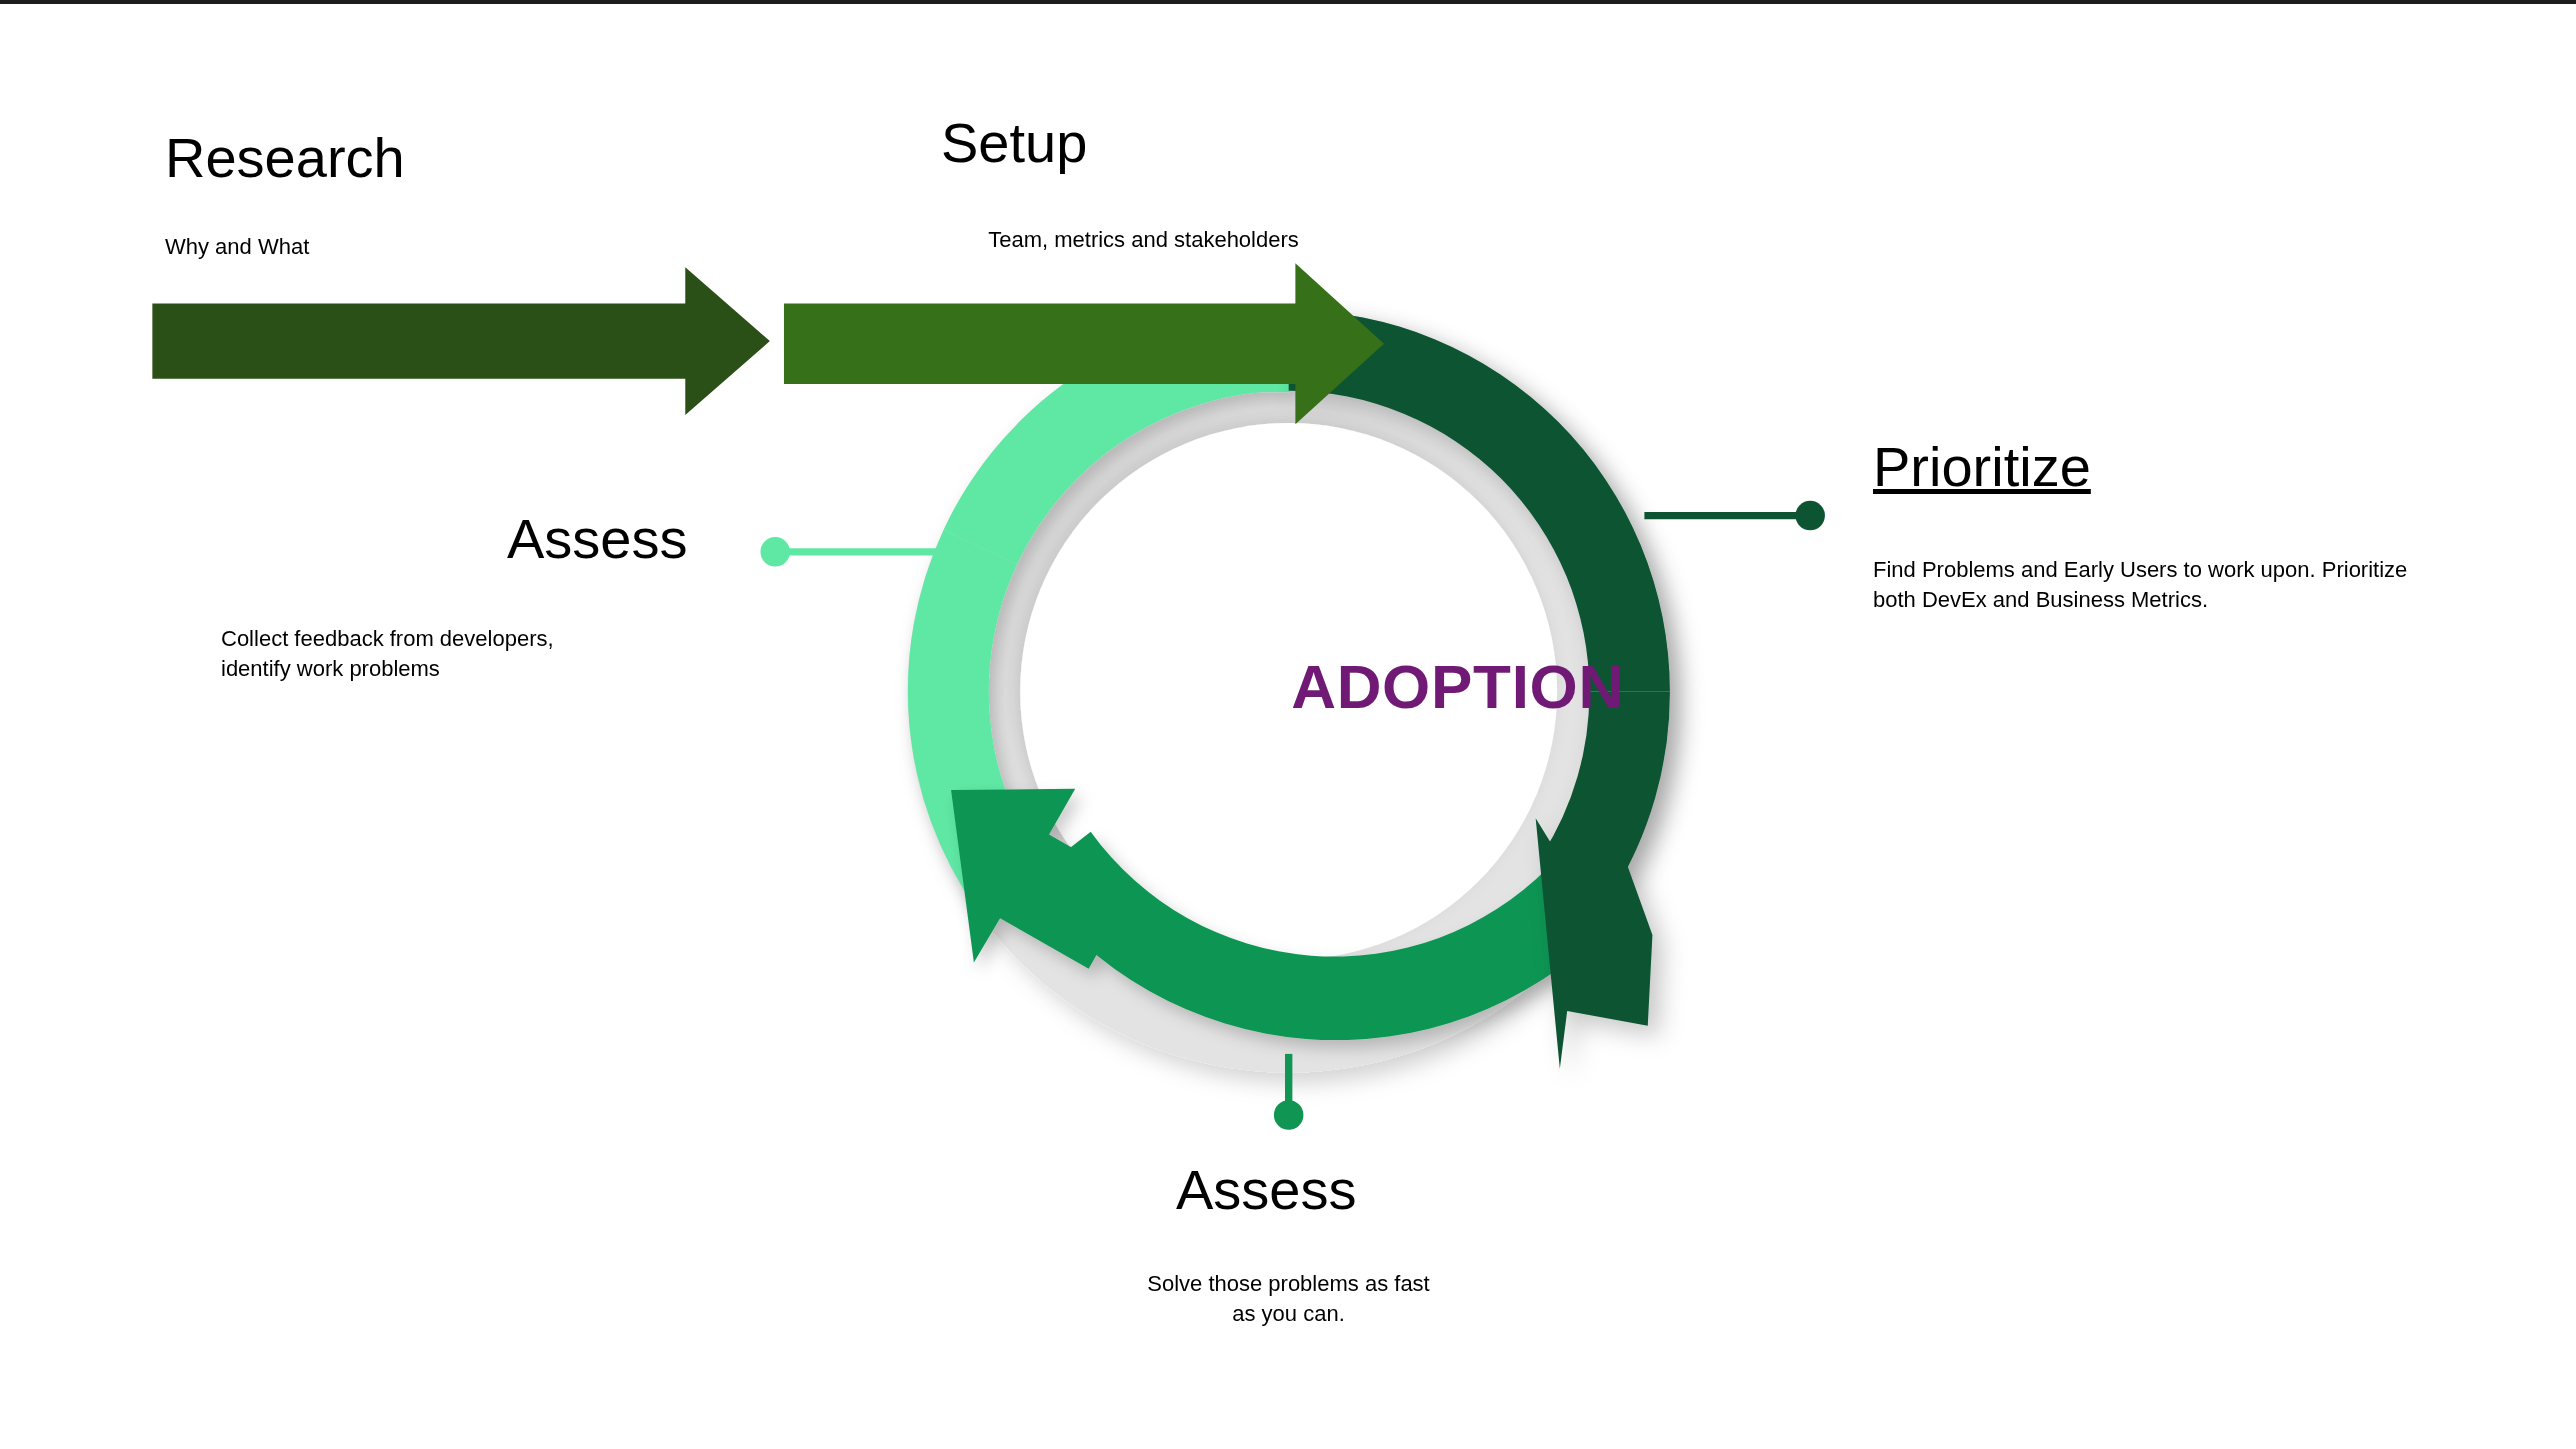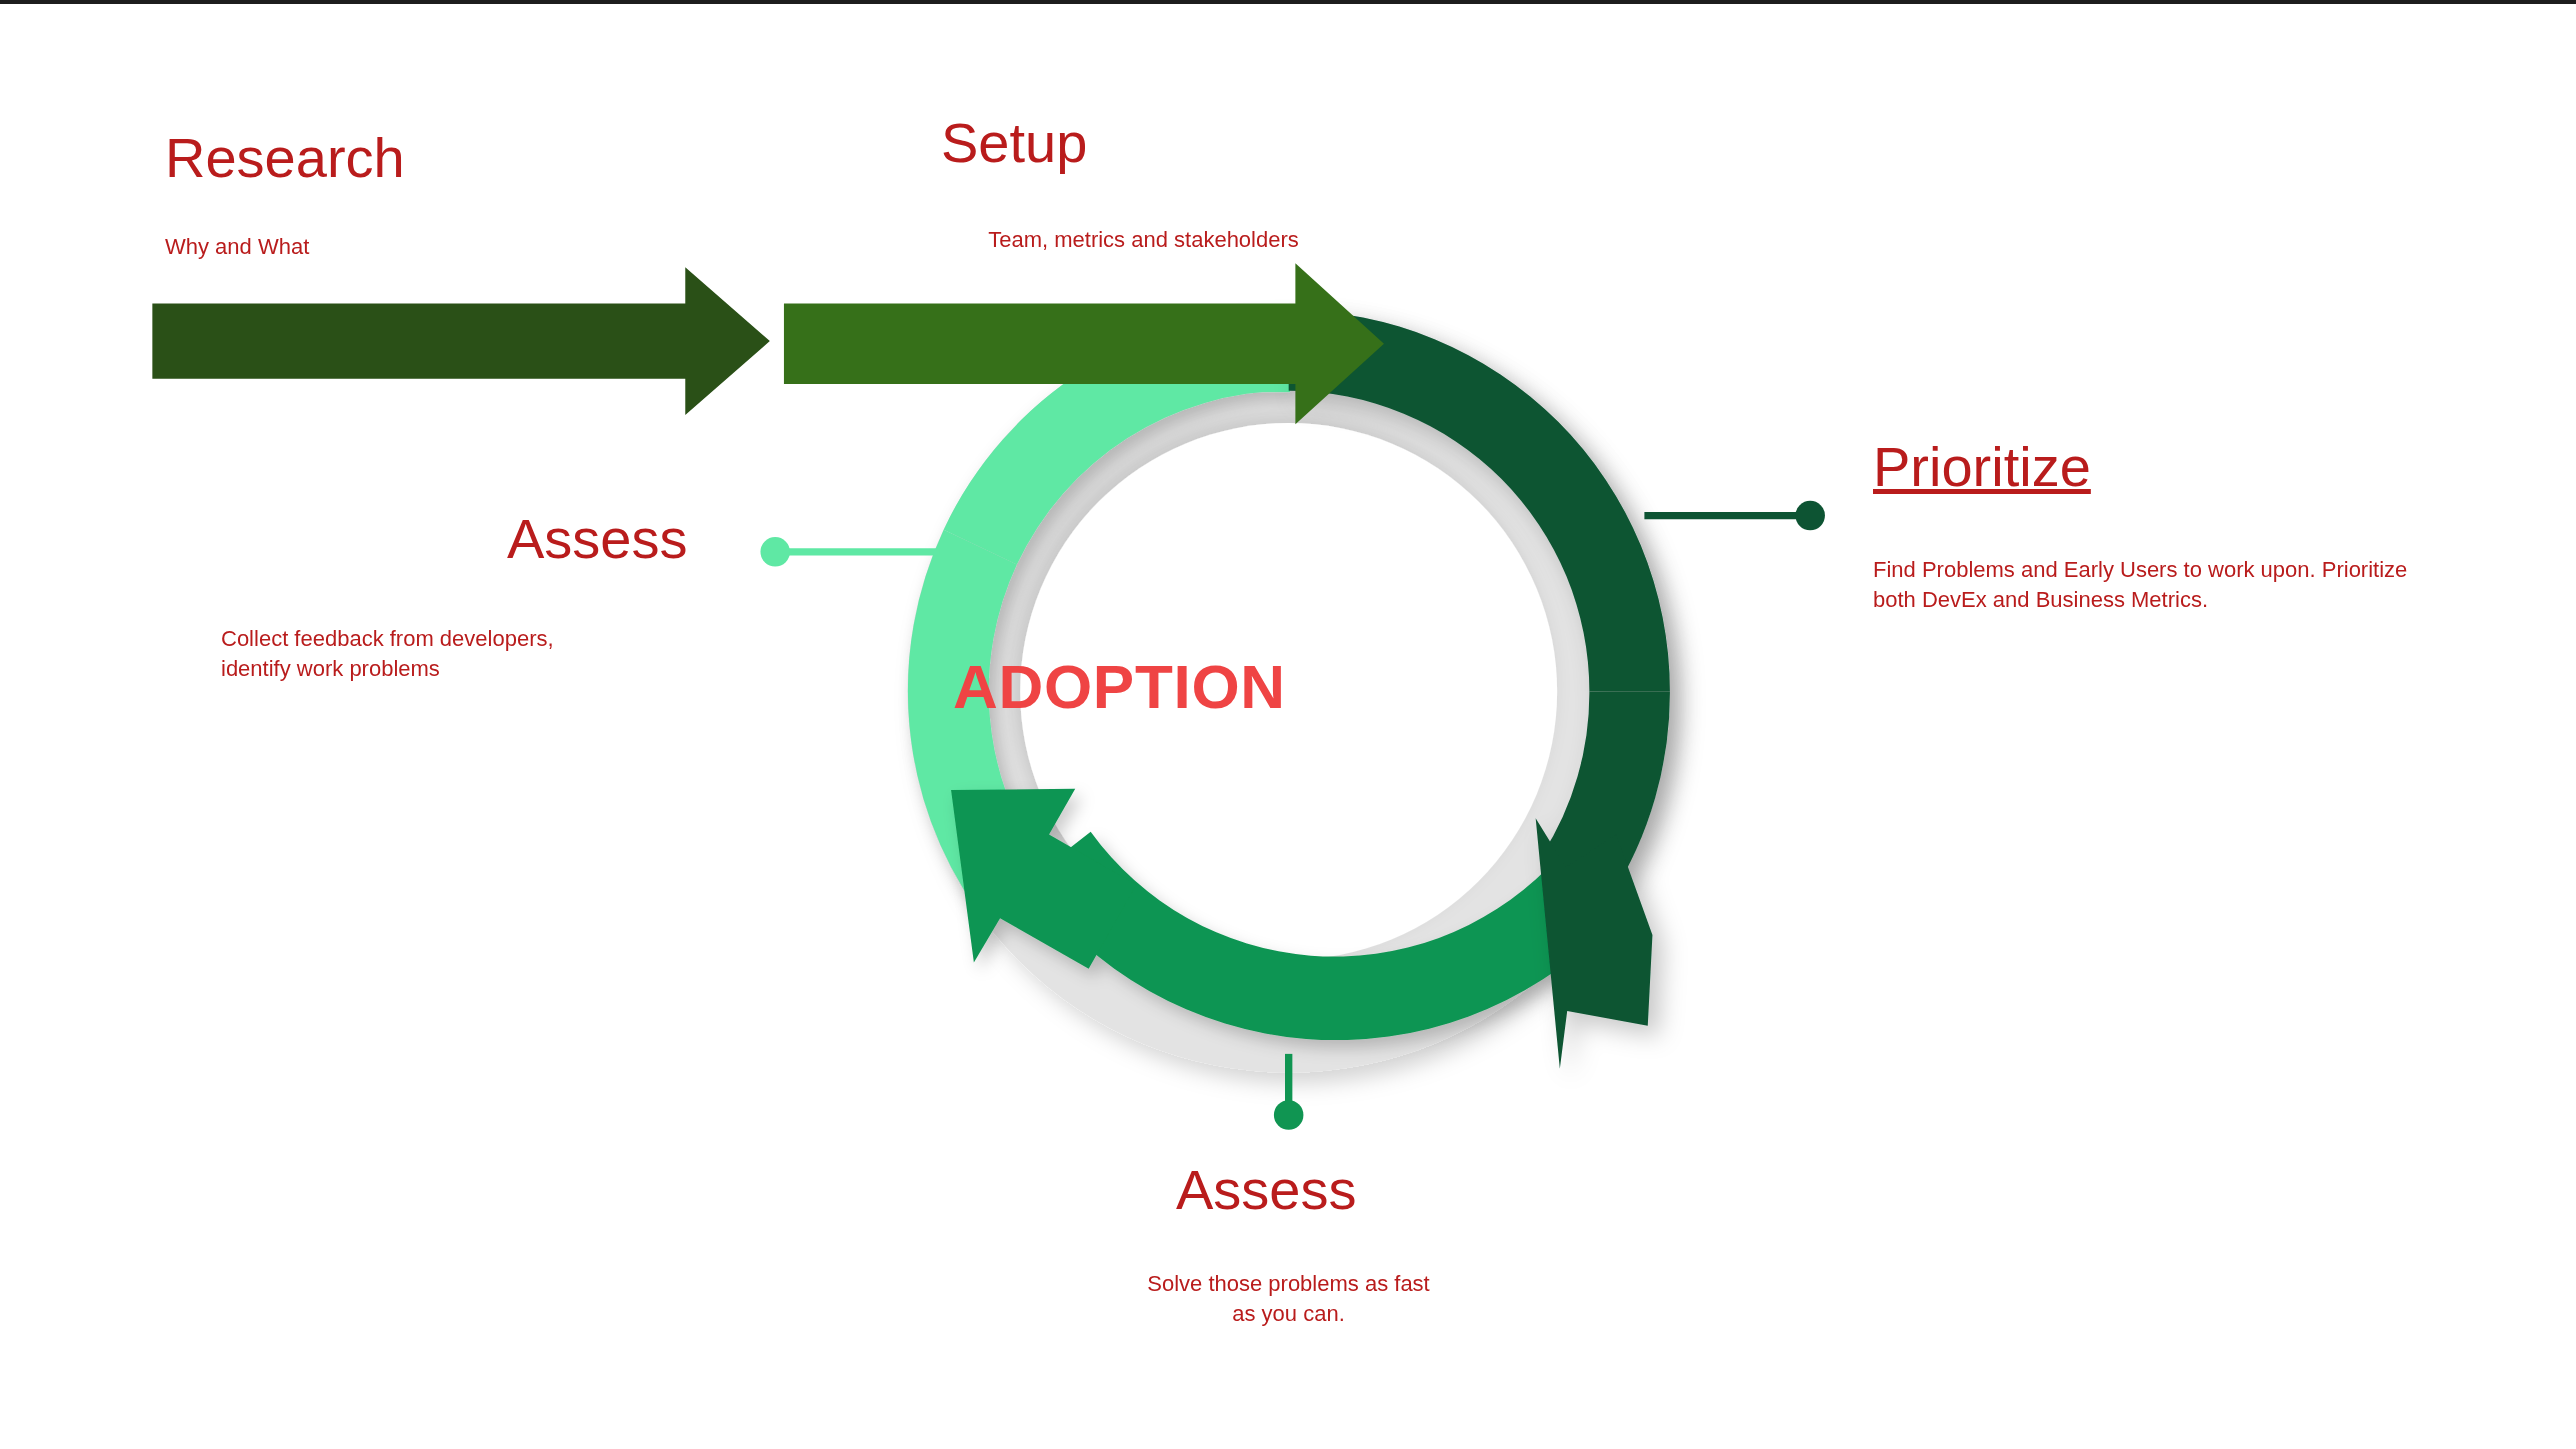--- a/index.html
+++ b/index.html
@@ -21,21 +21,21 @@
     width: 2576px;
     height: 4px;
     background: #1d1d1d;
   }
   #canvas {
     position: absolute;
     left: 0; top: 0;
   }
   .lbl {
     position: absolute;
-    color: #b91c1c;
+    color: #000000;
     white-space: nowrap;
   }
   .title {
     font-size: 56px;
     font-weight: 400;
     line-height: 1.05;
   }
   .desc {
     font-size: 22px;
     font-weight: 400;
@@ -56,25 +56,25 @@
   #assess-desc  { left: 221px; top: 624px; width: 510px; text-align: left; }
   
   #deliver-title { left: 1176px; top: 1161px; }
   #deliver-desc  { left: 1020px; top: 1269px; width: 537px; text-align: center; }
   
   #adoption {
     position: absolute;
     left: 953px;
     top: 651px;
     width: 671px;
-    text-align: left;
+    text-align: right;
     font-size: 62px;
     font-weight: bold;
     letter-spacing: 0.7px;
-    color: #ef4444;
+    color: #701a75;
   }
 </style>
 </head>
 <body>
 
 <div id="stage">
 
   <div id="topline"></div>
 
   <svg id="canvas" width="2576" height="1450" viewBox="0 0 3838 2160">

